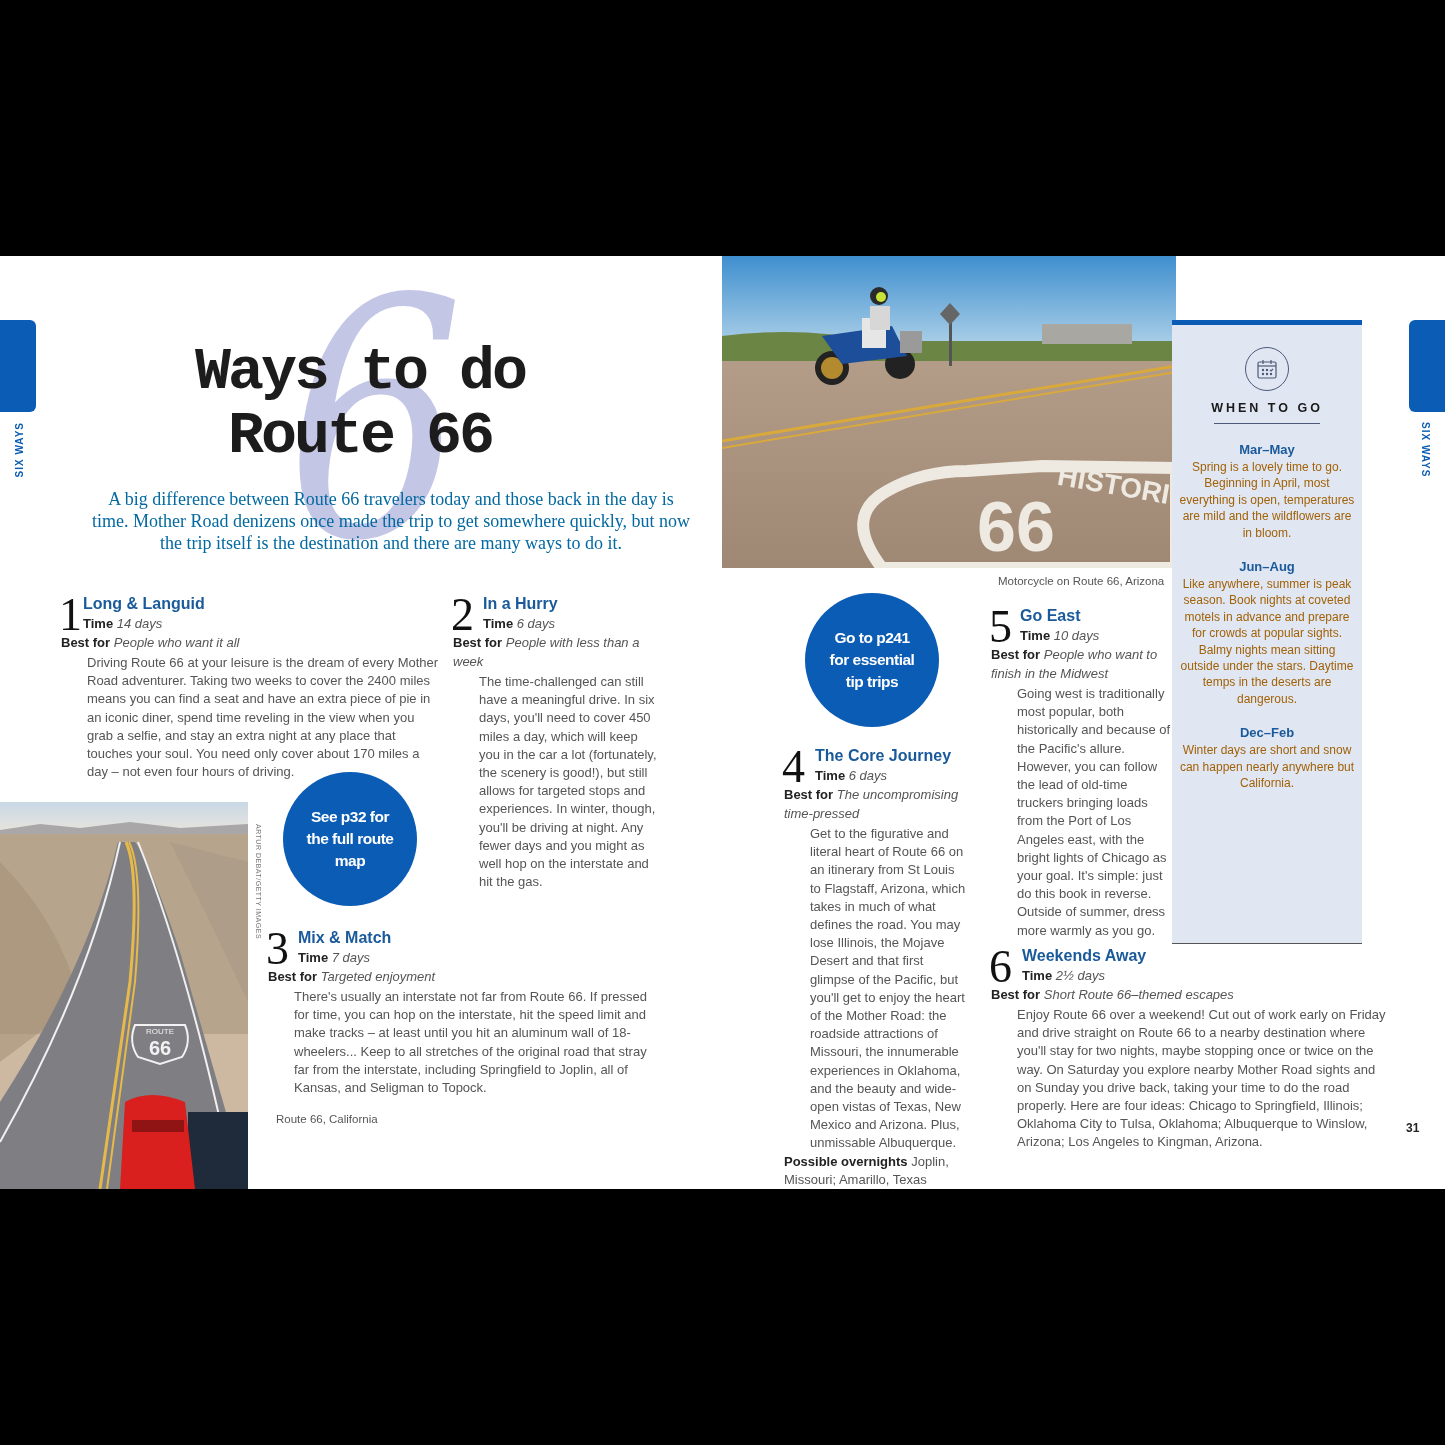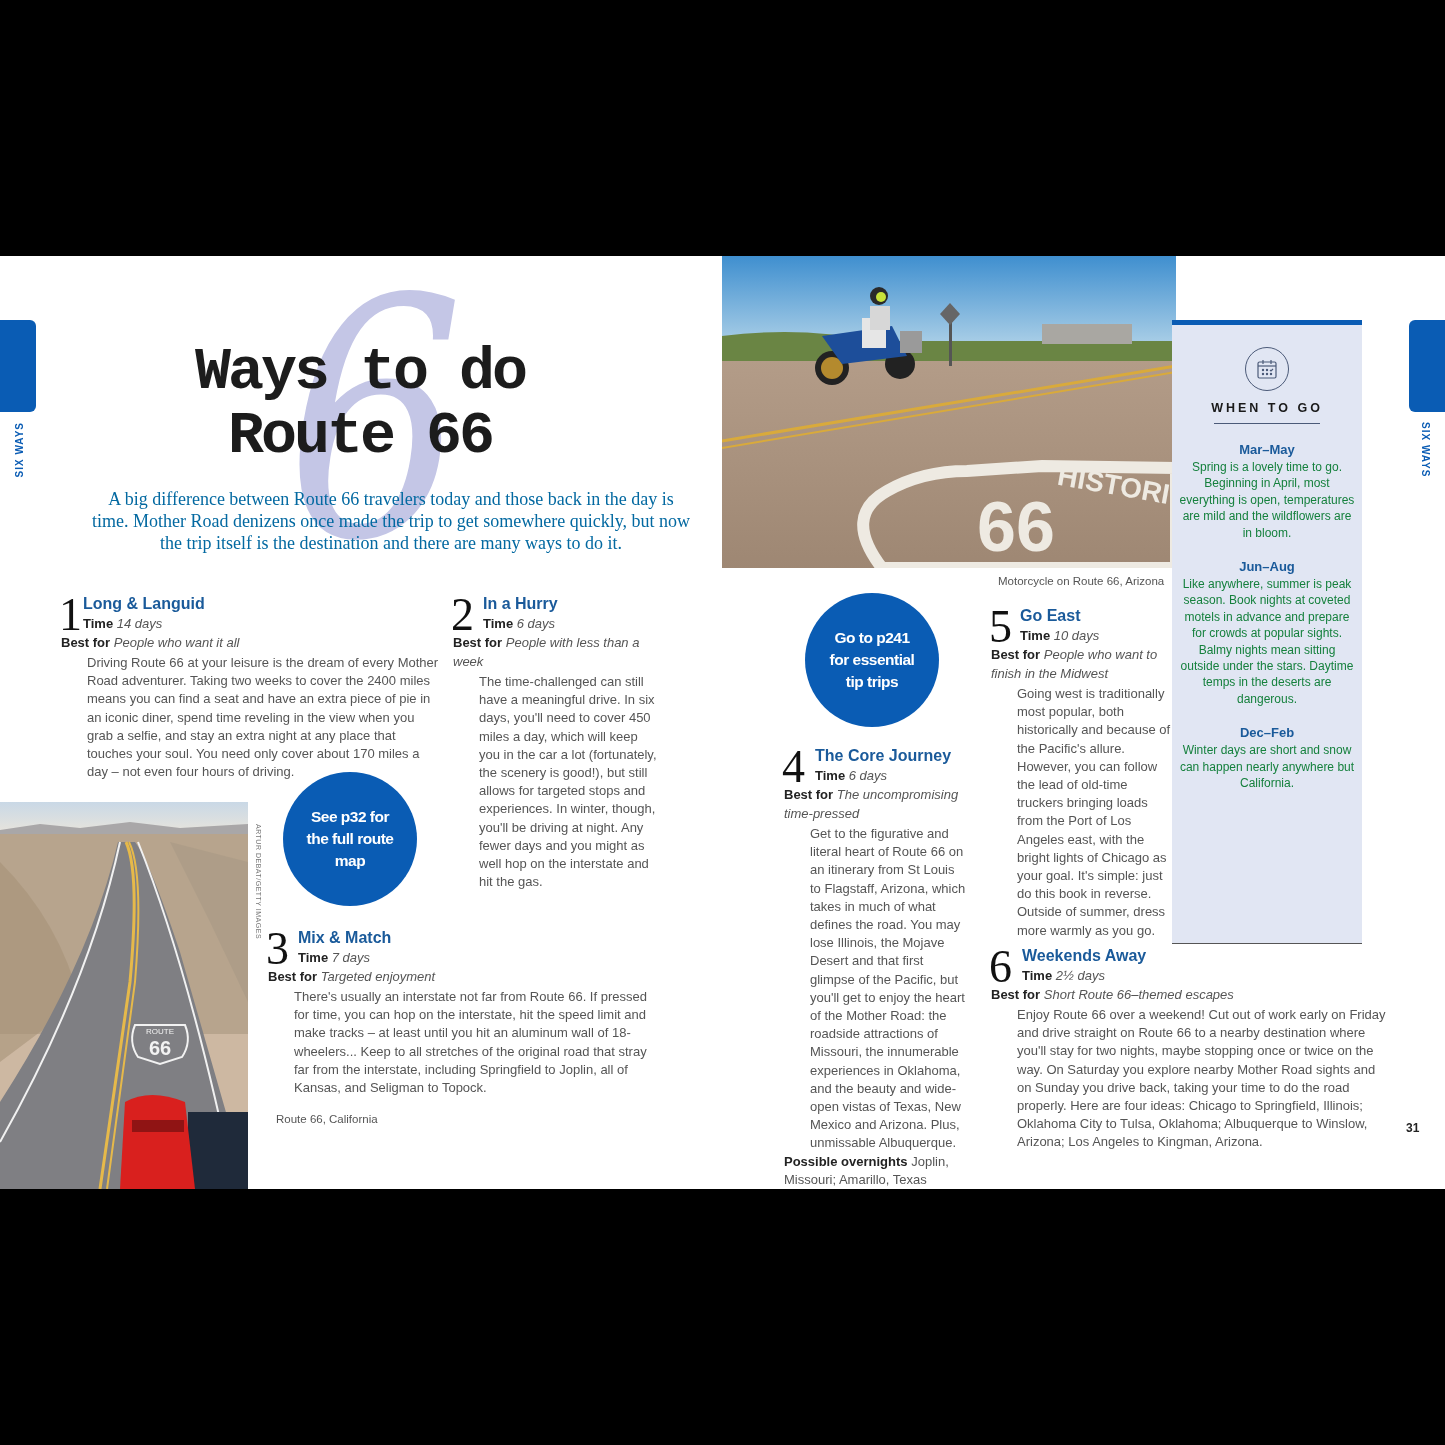--- a/index.html
+++ b/index.html
@@ -40,21 +40,21 @@
   .photo { position: absolute; overflow: hidden; }
   .credit { position: absolute; font-size: 7px; letter-spacing: 0.5px; color: #777; white-space: nowrap; transform-origin: left top; transform: rotate(90deg); }
   .caption { position: absolute; font-size: 11.5px; color: #555; }
 
   
   .when { position: absolute; left: 1172px; top: 64px; width: 190px; height: 624px; background: #e1e6f3; border-top: 5px solid #0a5cb4; border-bottom: 1px solid #555; text-align: center; }
   .when .cal { width: 44px; height: 44px; border: 1px solid #4b5a78; border-radius: 50%; margin: 22px auto 0; display: flex; align-items: center; justify-content: center; }
   .when .heading { margin-top: 10px; font-size: 12.5px; font-weight: bold; letter-spacing: 3px; color: #1a1a1a; }
   .when .rule { width: 106px; height: 1px; background: #4b5a78; margin: 8px auto 10px; }
   .when .season { font-size: 13px; font-weight: bold; color: #1a5a9a; line-height: 19px; margin-top: 16px; }
-  .when .stext { font-size: 12px; line-height: 16.4px; color: #15803d; padding: 0 6px; margin-bottom: 3px; }
+  .when .stext { font-size: 12px; line-height: 16.4px; color: #a16207; padding: 0 6px; margin-bottom: 3px; }
 
   .pagenum { position: absolute; left: 1406px; top: 865px; font-size: 12px; font-weight: bold; color: #222; }
 </style>
 </head>
 <body>
 
 <div class="page">
 
   <div class="side-tab left"></div>
   <div class="side-label left">SIX WAYS</div>

